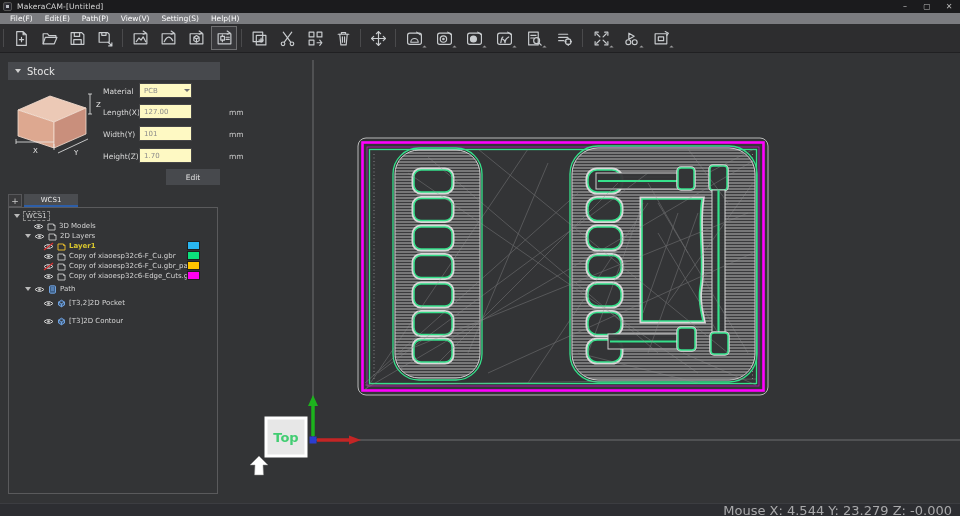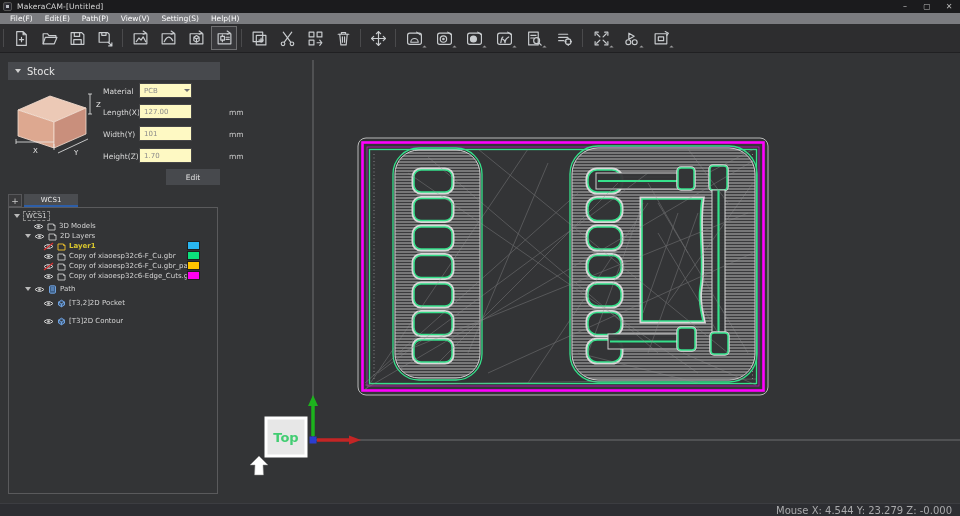--- a/index.html
+++ b/index.html
@@ -87,21 +87,21 @@
   .swatch { position:absolute; left:178px; top:0px; width:13px; height:9px;
             border:1px solid #1f1f1f; }
 
   
   .canvas { position:absolute; left:228px; top:53px; width:732px; height:450px; }
 
   
   .statusbar { position:absolute; left:0; bottom:0; width:960px; height:13px;
                background:#2d2e32; border-top:1px solid #3c3d41;
                display:flex; align-items:center; justify-content:flex-end; padding-right:8px; }
-  .statustext { font-size:10px; color:#a9a9ab; }
+  .statustext { font-size:13px; color:#a9a9ab; }
 </style>
 </head>
 <body>
 
 <svg width="0" height="0" style="position:absolute" aria-hidden="true">
   <defs>
     <symbol id="i-new" viewBox="0 0 16 16">
         <path d="M3.5 1.5 h6 l3 3 v10 h-9 z M9.5 1.5 v3 h3"></path>
         <path d="M8 7 v4 M6 9 h4"></path>
       </symbol>

